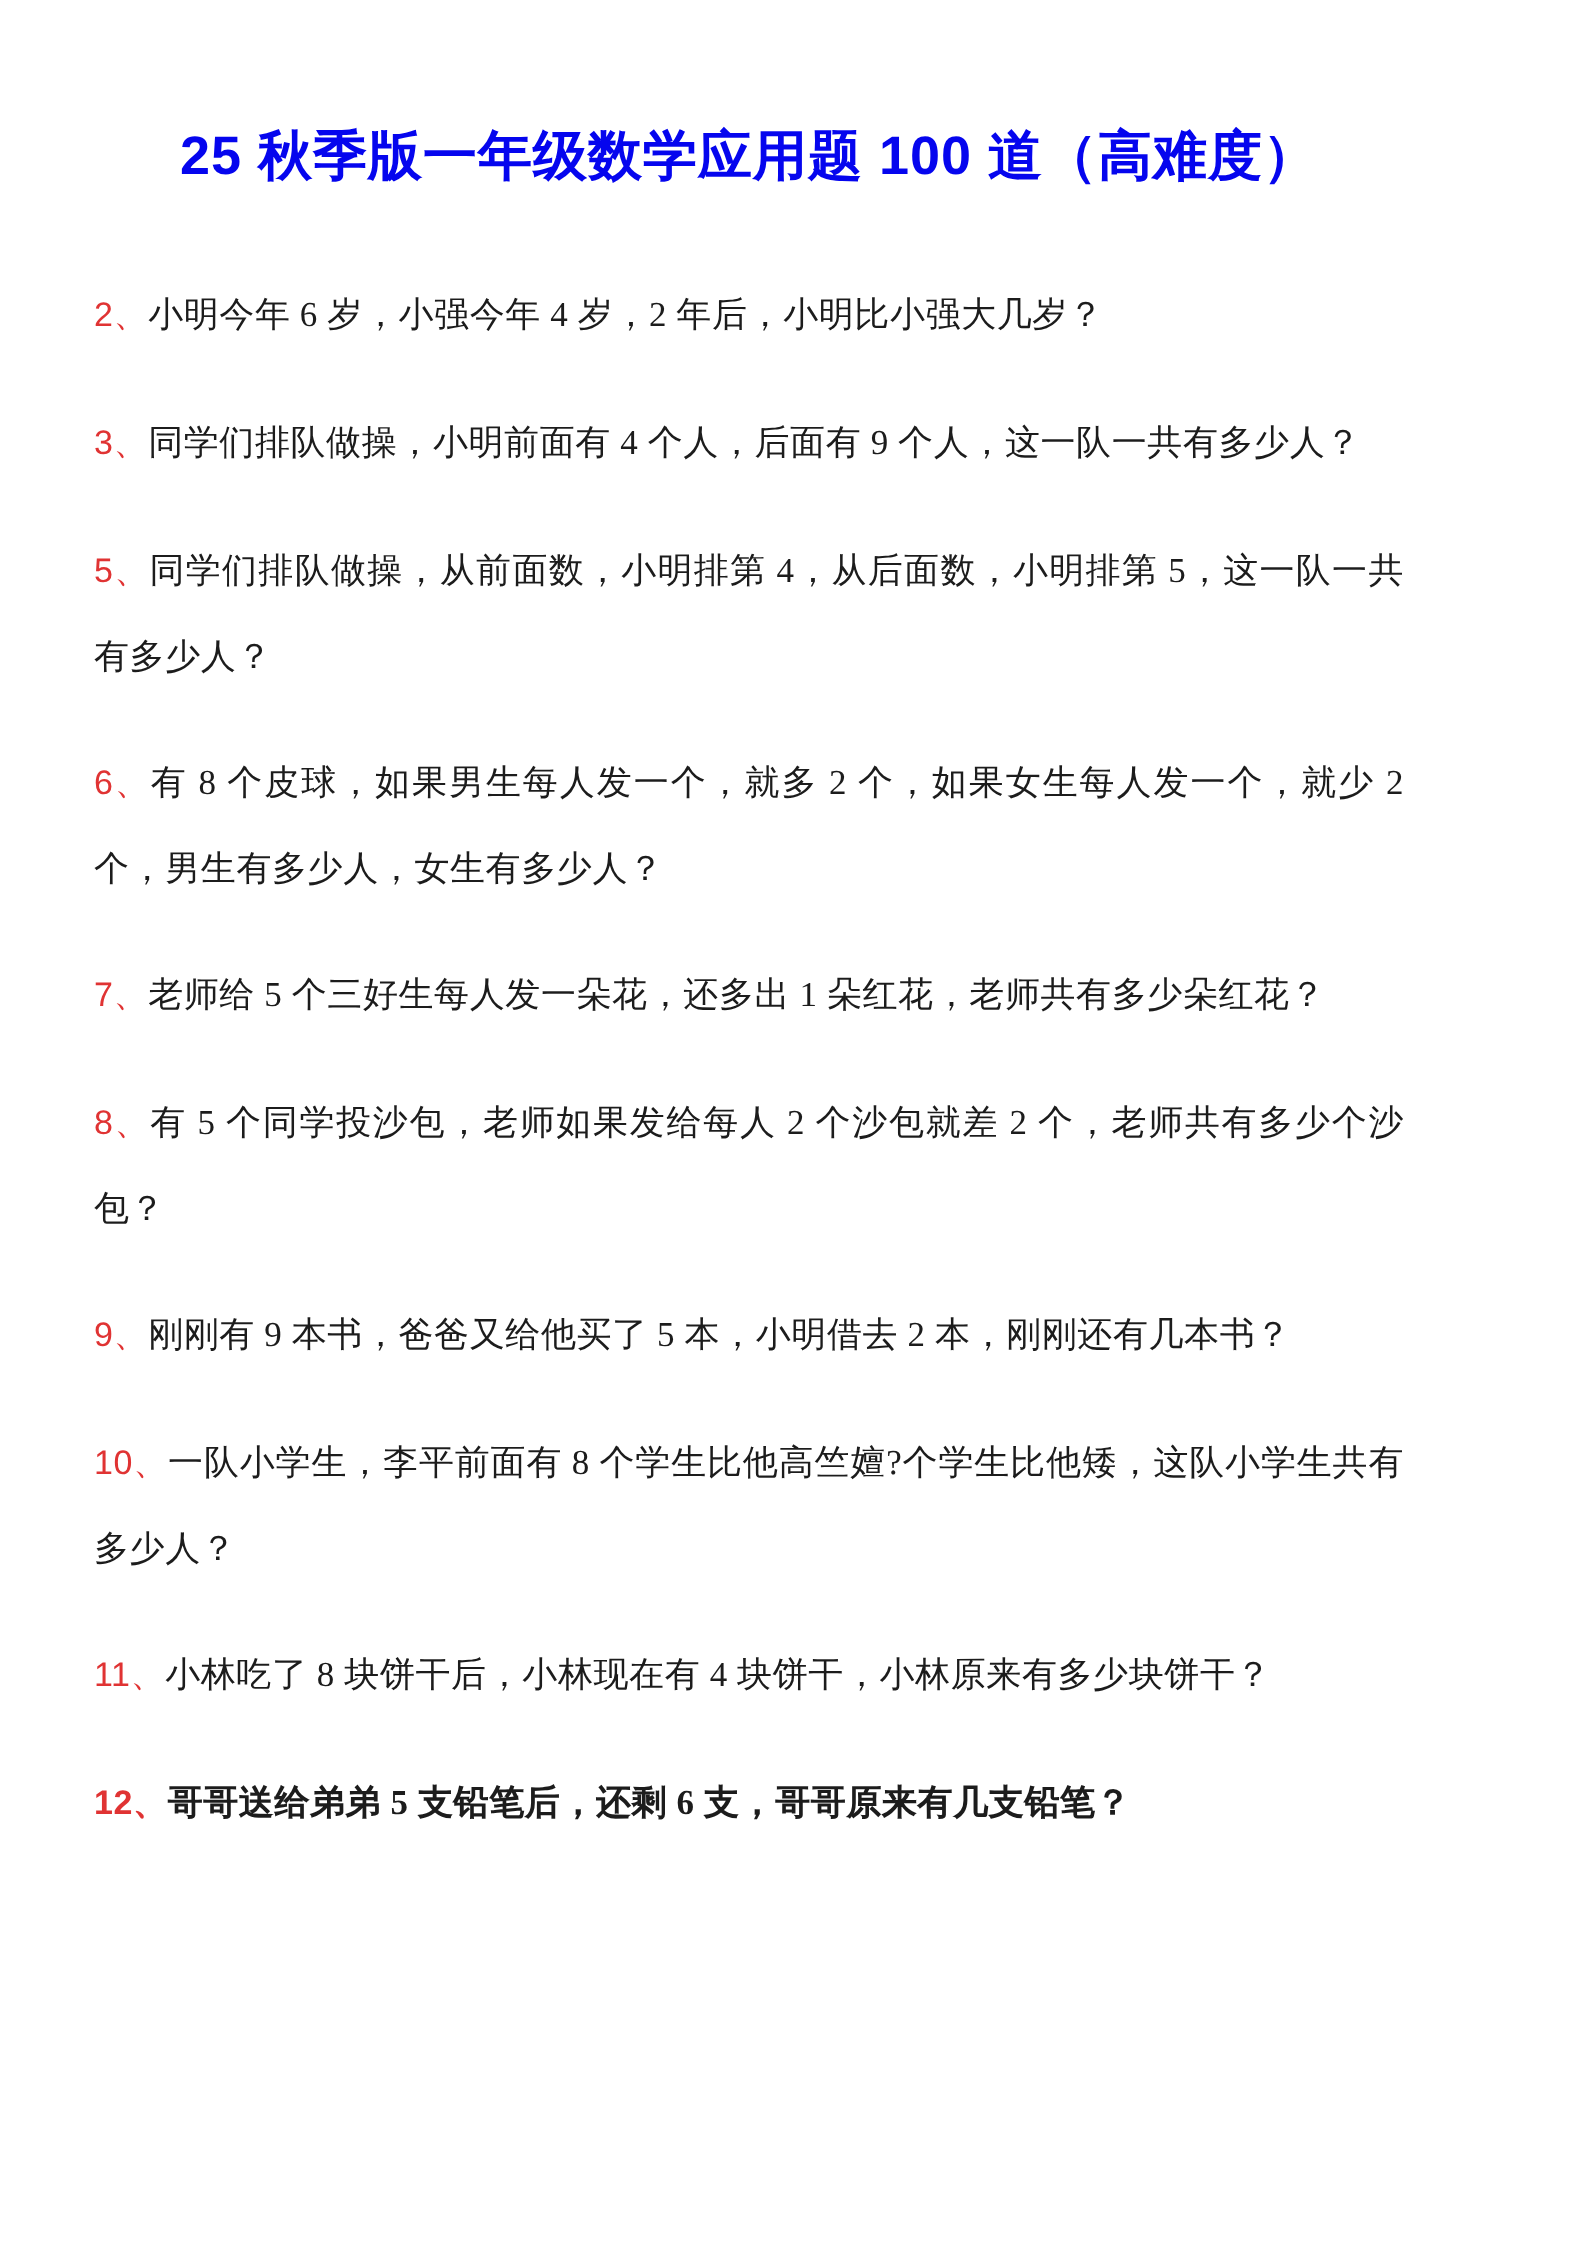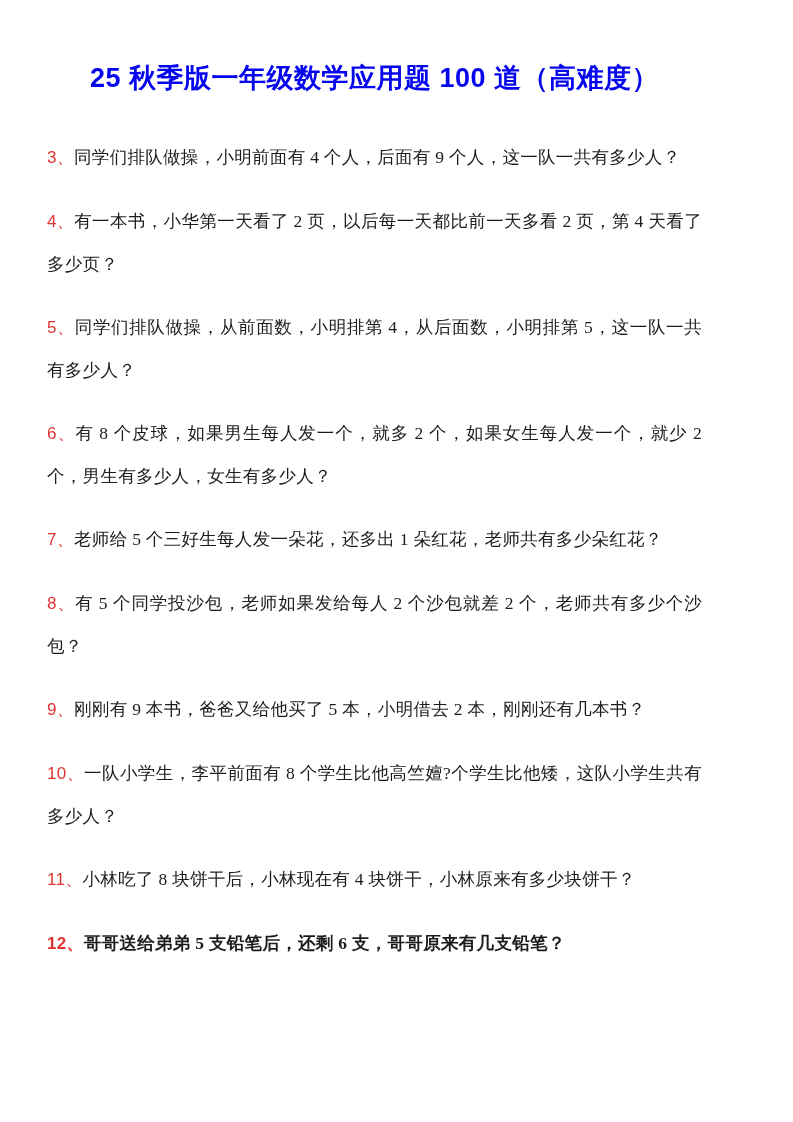--- a/index.html
+++ b/index.html
@@ -48,22 +48,22 @@
     font-size: 17px;
   }
 </style>
 </head>
 <body>
 
 <div class="page">
   <h1 class="title">25 秋季版一年级数学应用题 100 道（高难度）</h1>
 
   <div>
+    <p class="question"><span class="qnum">2、</span><span>小明今年 6 岁，小强今年 4 岁，2 年后，小明比小强大几岁？</span></p>
     <p class="question"><span class="qnum">3、</span><span>同学们排队做操，小明前面有 4 个人，后面有 9 个人，这一队一共有多少人？</span></p>
-    <p class="question"><span class="qnum">4、</span><span>有一本书，小华第一天看了 2 页，以后每一天都比前一天多看 2 页，第 4 天看了多少页？</span></p>
     <p class="question"><span class="qnum">5、</span><span>同学们排队做操，从前面数，小明排第 4，从后面数，小明排第 5，这一队一共有多少人？</span></p>
     <p class="question"><span class="qnum">6、</span><span>有 8 个皮球，如果男生每人发一个，就多 2 个，如果女生每人发一个，就少 2 个，男生有多少人，女生有多少人？</span></p>
     <p class="question"><span class="qnum">7、</span><span>老师给 5 个三好生每人发一朵花，还多出 1 朵红花，老师共有多少朵红花？</span></p>
     <p class="question"><span class="qnum">8、</span><span>有 5 个同学投沙包，老师如果发给每人 2 个沙包就差 2 个，老师共有多少个沙包？</span></p>
     <p class="question"><span class="qnum">9、</span><span>刚刚有 9 本书，爸爸又给他买了 5 本，小明借去 2 本，刚刚还有几本书？</span></p>
     <p class="question"><span class="qnum">10、</span><span>一队小学生，李平前面有 8 个学生比他高竺嬗?个学生比他矮，这队小学生共有多少人？</span></p>
     <p class="question"><span class="qnum">11、</span><span>小林吃了 8 块饼干后，小林现在有 4 块饼干，小林原来有多少块饼干？</span></p>
     <p class="question"><span class="qnum">12、</span><span>哥哥送给弟弟 5 支铅笔后，还剩 6 支，哥哥原来有几支铅笔？</span></p>
   </div>
 </div>

